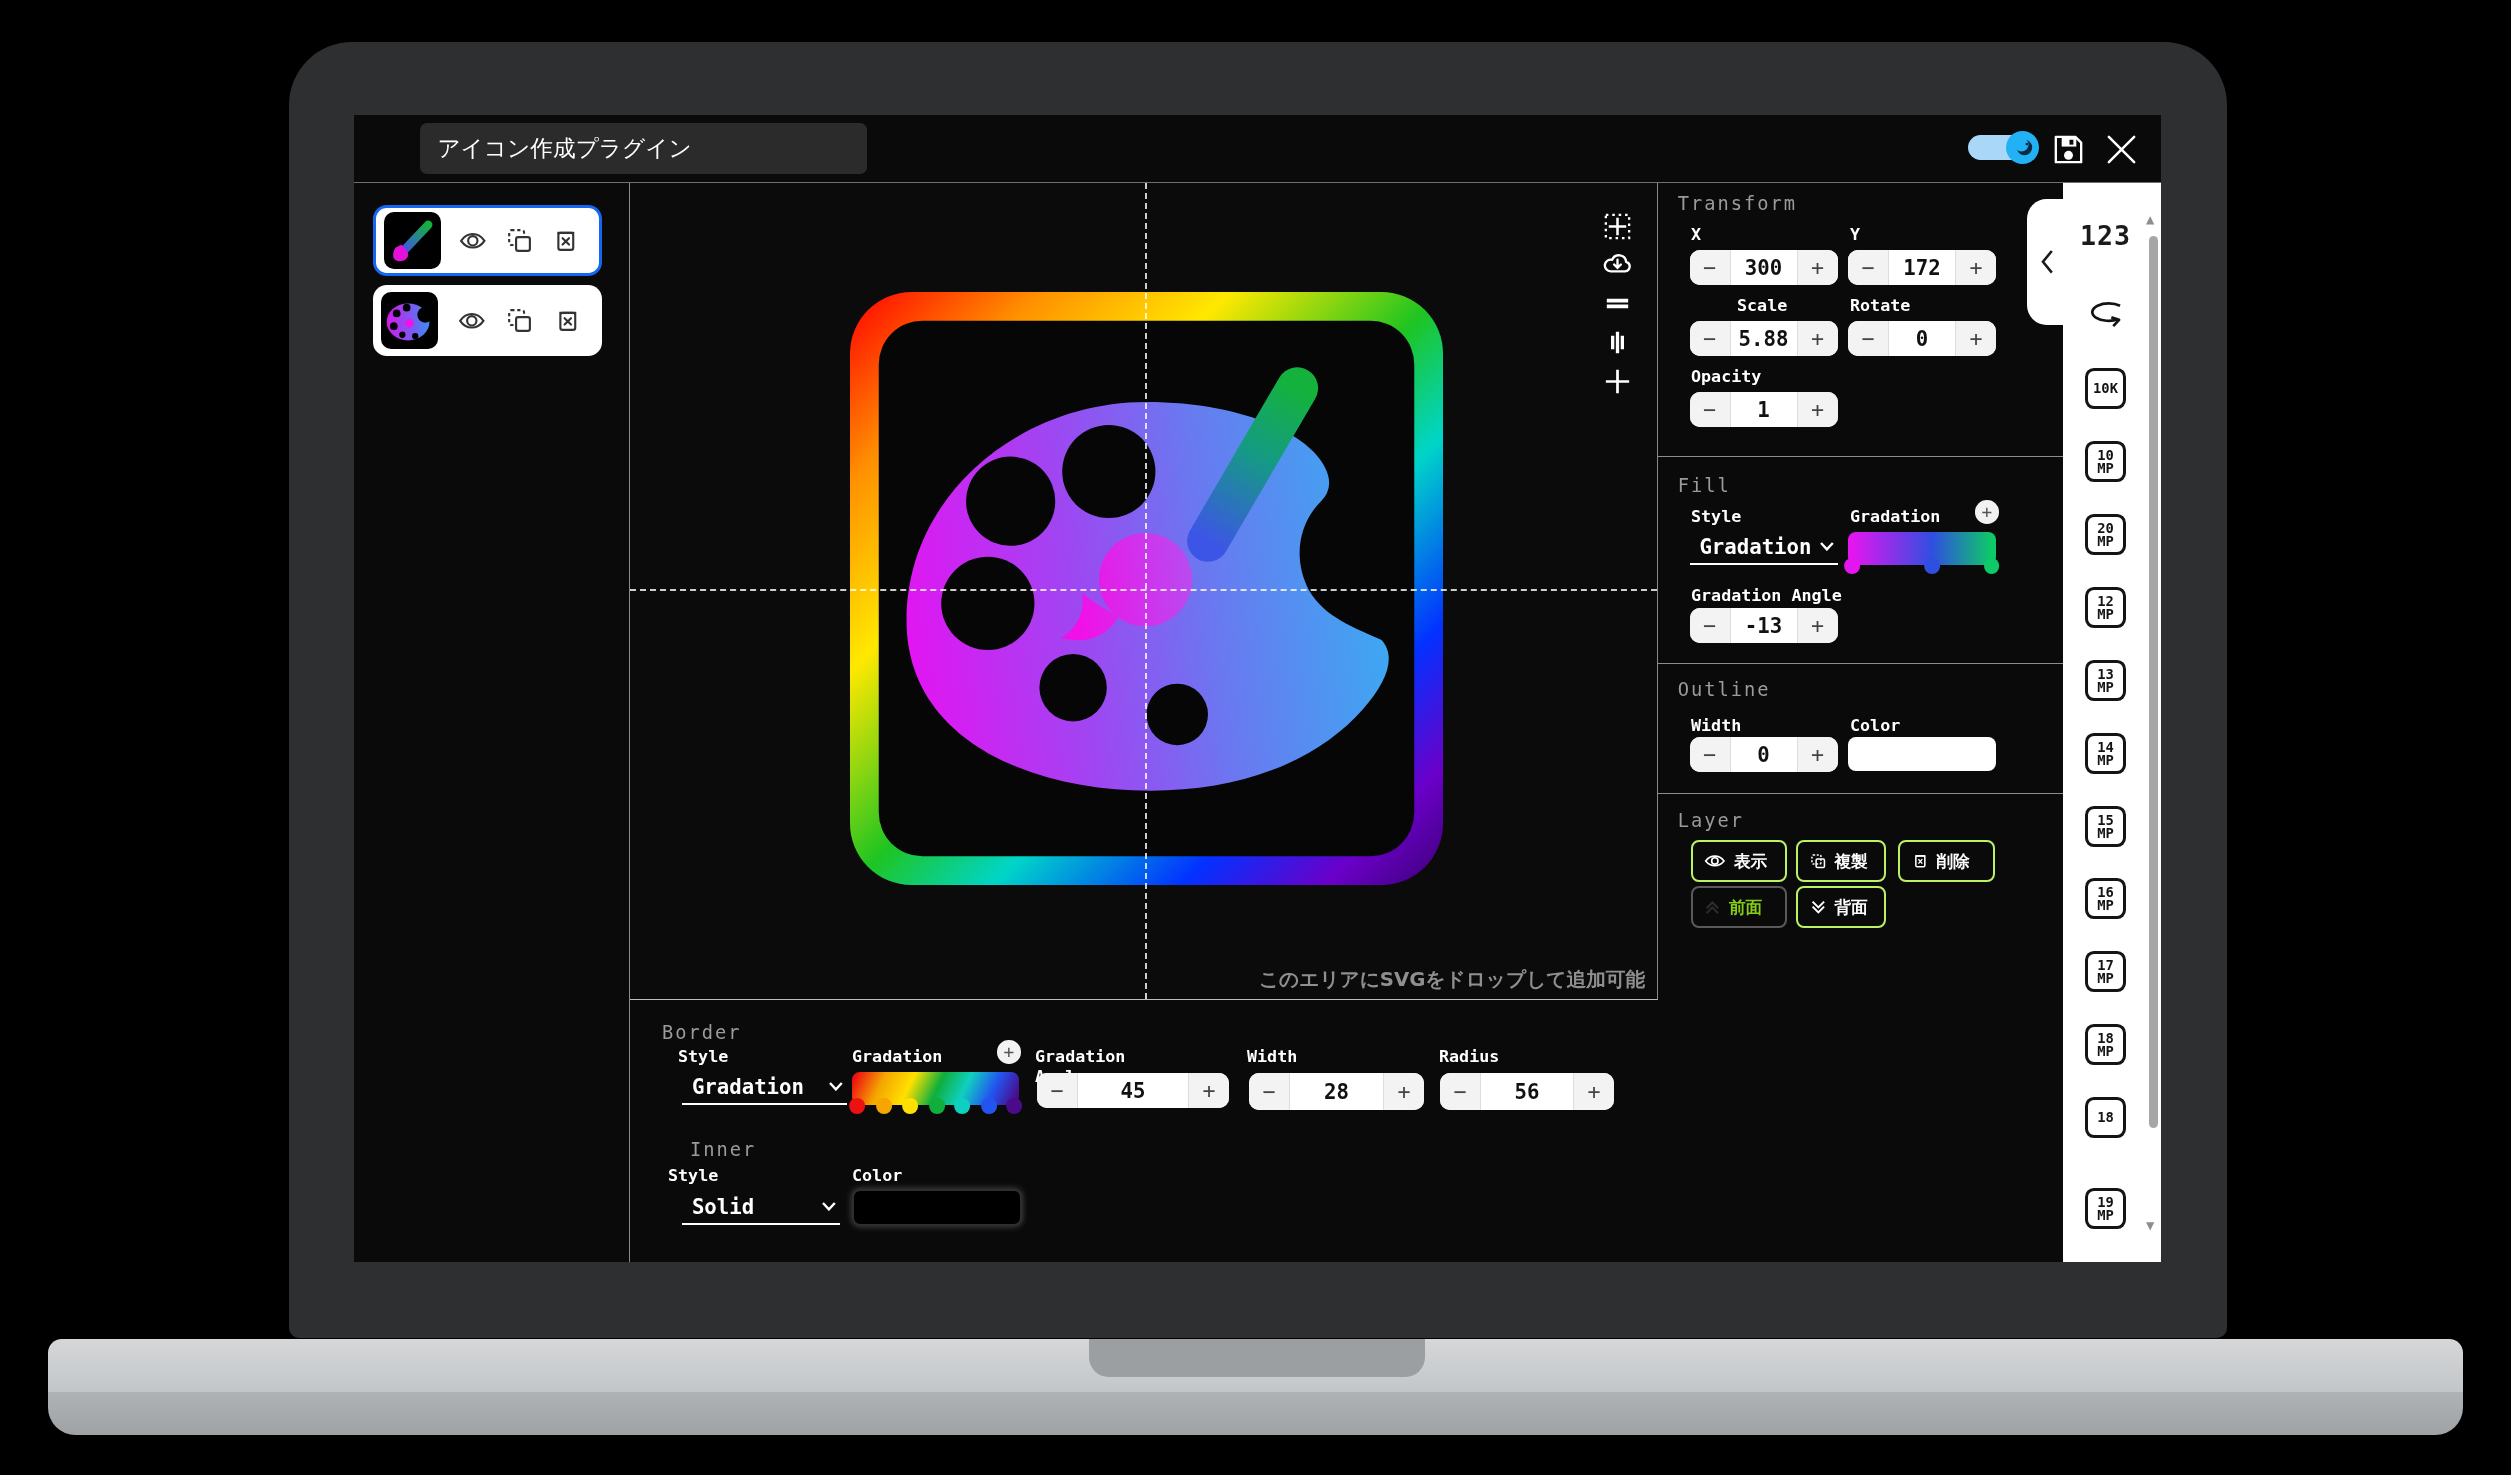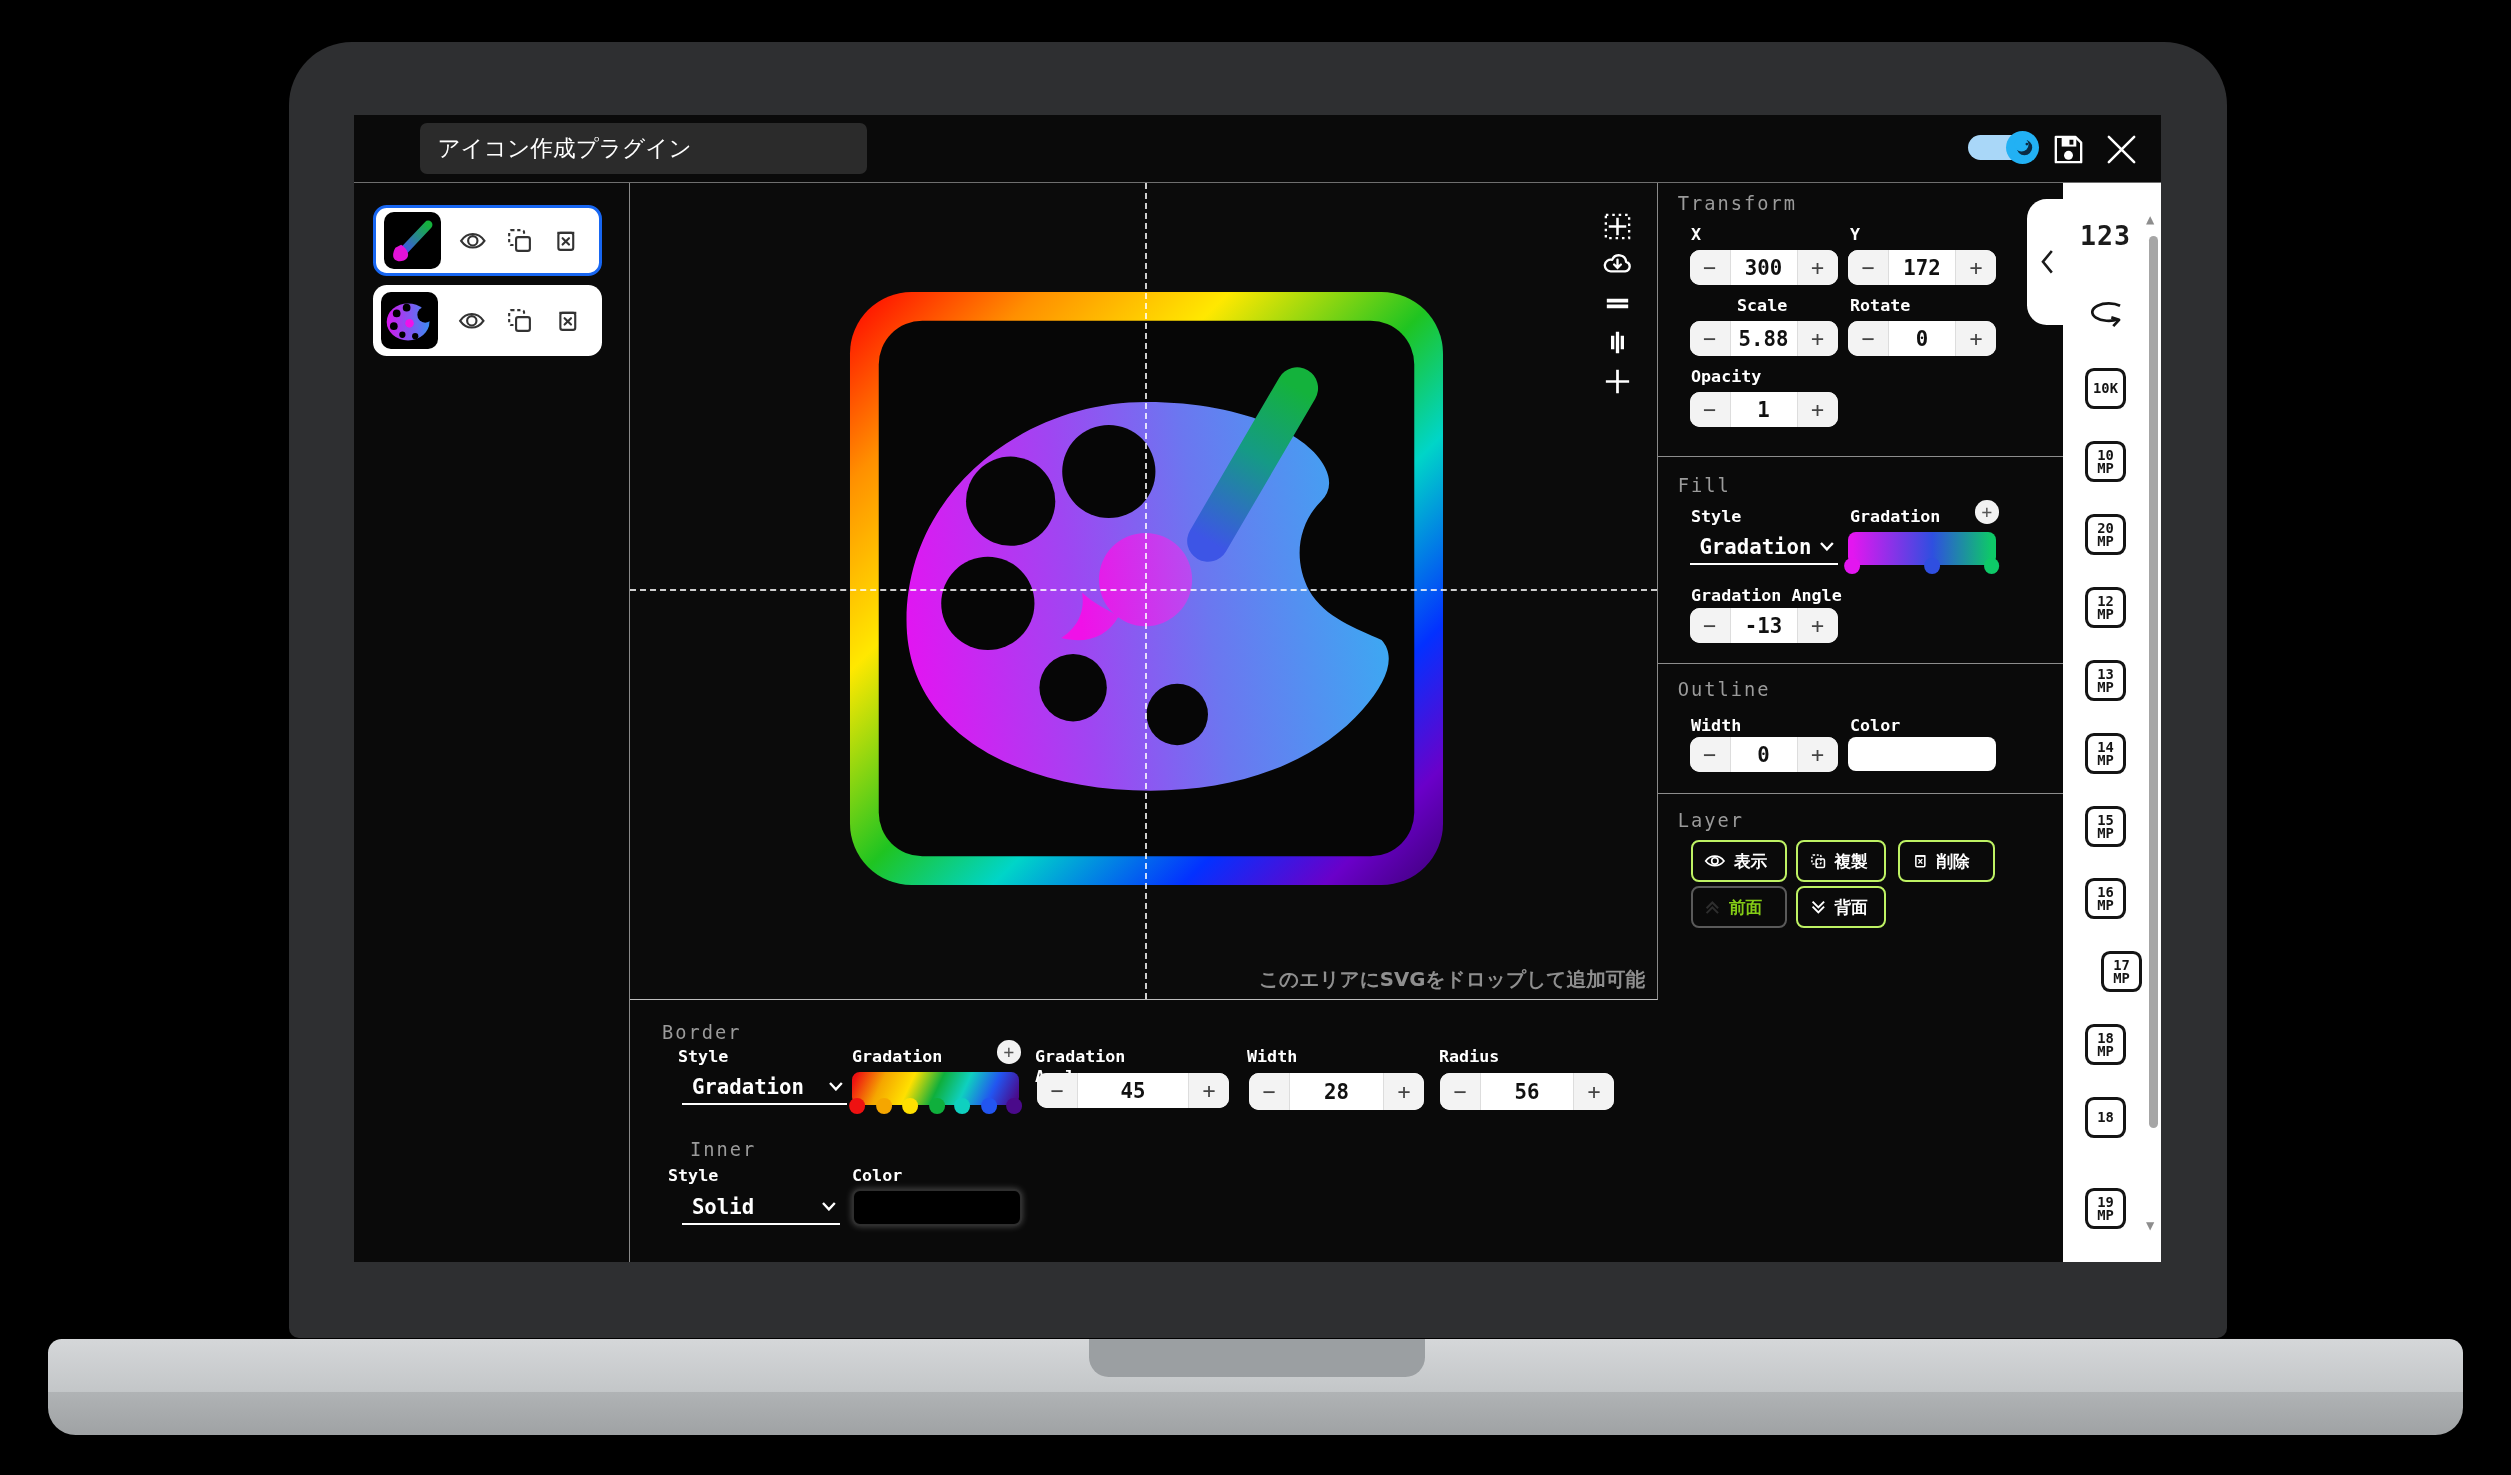--- a/index.html
+++ b/index.html
@@ -459,21 +459,21 @@
             <span>15</span>
             <span>MP</span>
           </div>
         </div>
         <div class="strip-item" style="top: 695px;">
           <div class="res-box">
             <span>16</span>
             <span>MP</span>
           </div>
         </div>
-        <div class="strip-item" style="top: 768px; padding-left: 16px;">
+        <div class="strip-item" style="top: 768px;">
           <div class="res-box">
             <span>17</span>
             <span>MP</span>
           </div>
         </div>
         <div class="strip-item" style="top: 841px;">
           <div class="res-box">
             <span>18</span>
             <span>MP</span>
           </div>

